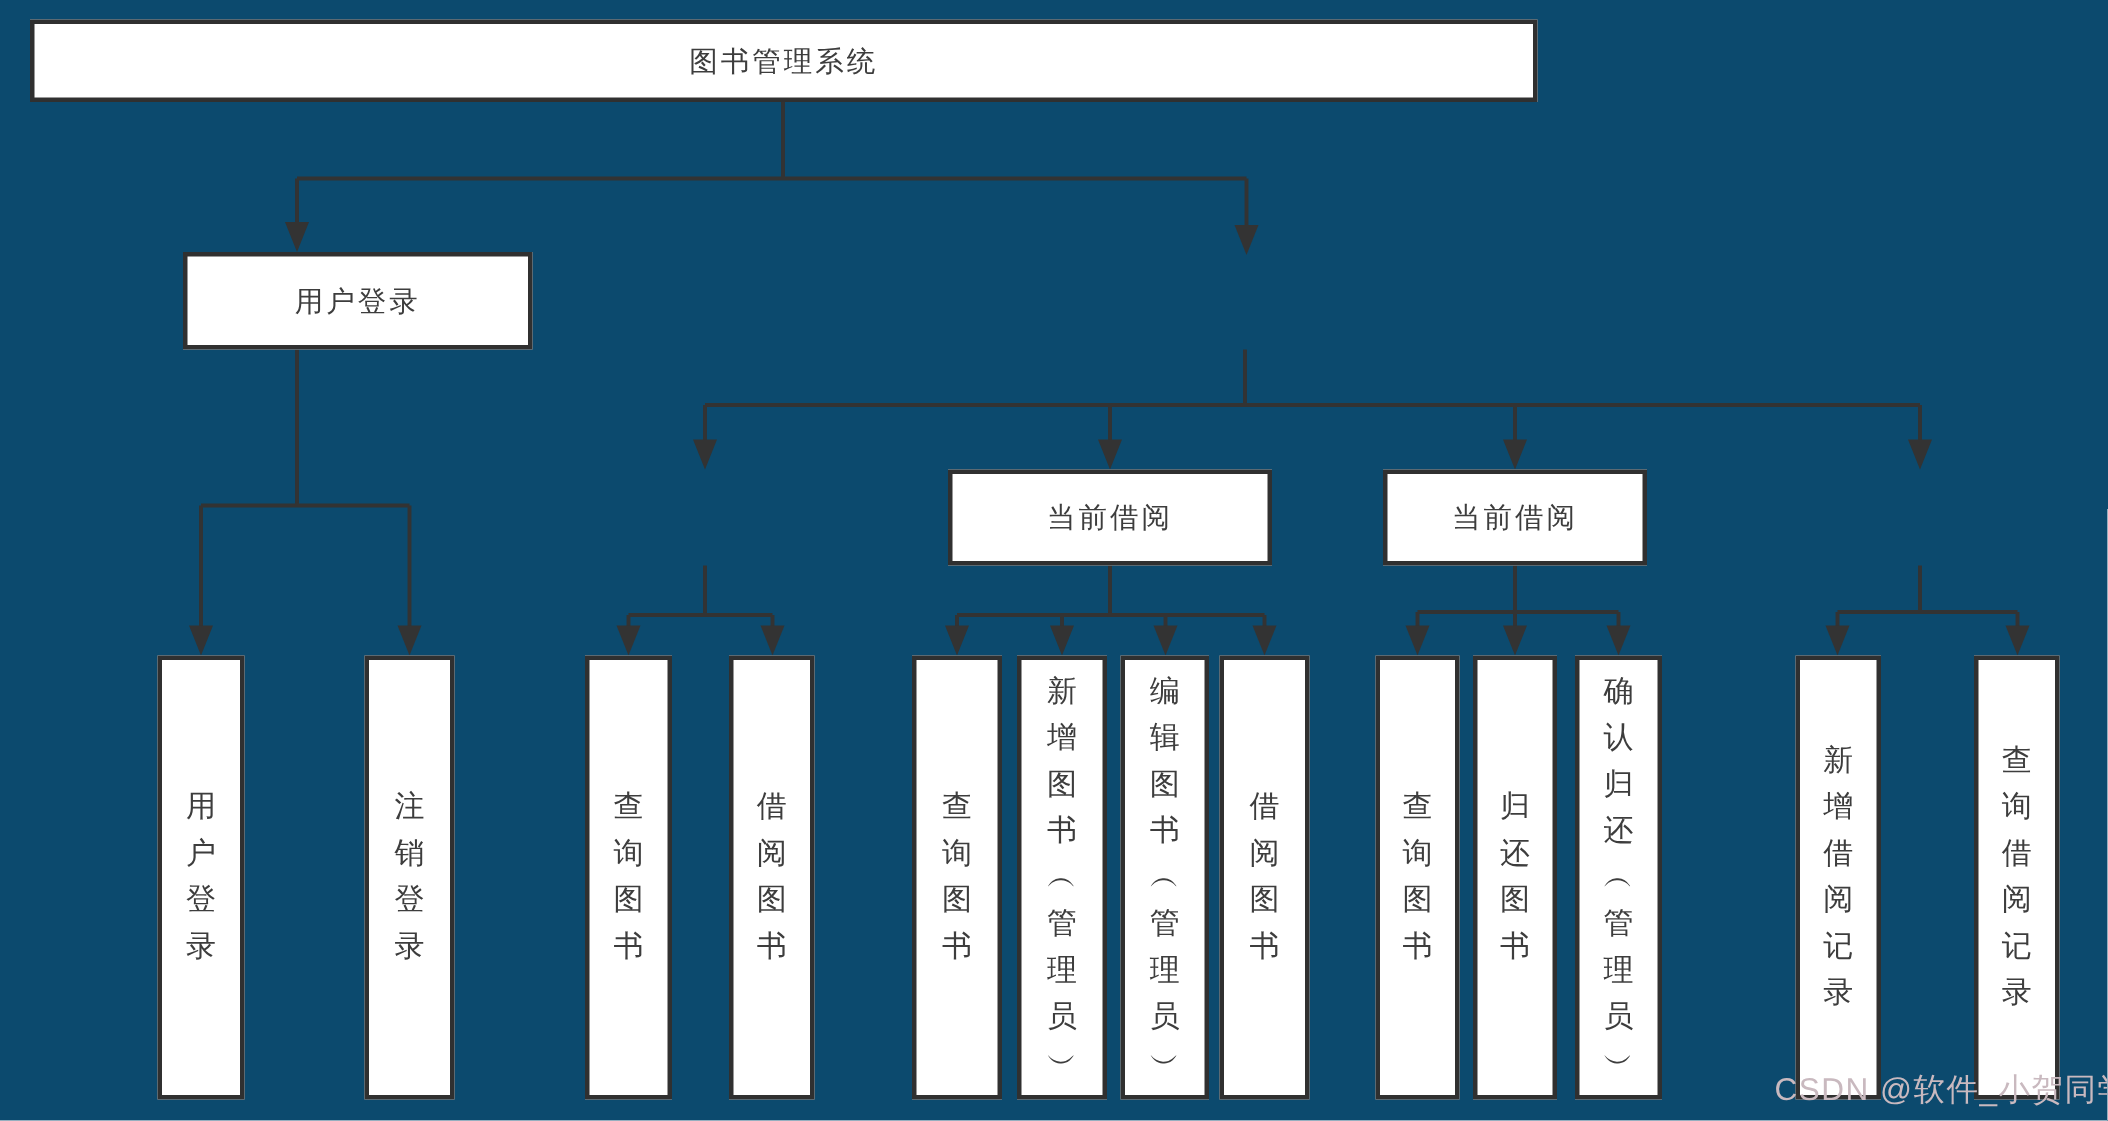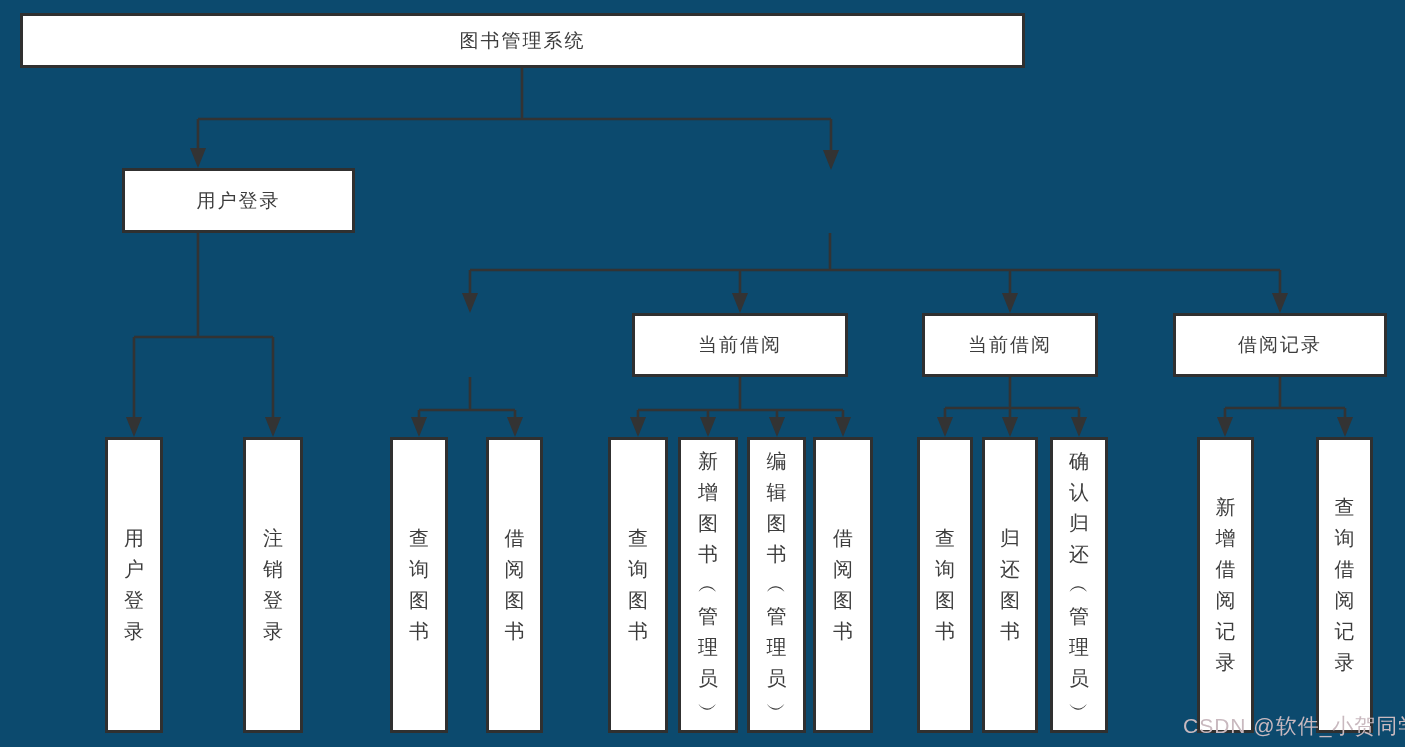--- a/index.html
+++ b/index.html
@@ -78,21 +78,20 @@
       <polygon class="ah" points="1337,417 1353,417 1345,437"></polygon>
     </g>
   </svg>
 
   <div class="box hbox" style="left:20px;top:13px;width:1005px;height:55px;">图书管理系统</div>
 
   <div class="box hbox" style="left:82px;top:168px;width:233px;height:65px;margin-left:40px;">用户登录</div>
 
   <div class="box hbox" style="left:632px;top:313px;width:216px;height:64px;">当前借阅</div>
   <div class="box hbox" style="left:922px;top:313px;width:176px;height:64px;">当前借阅</div>
-  <div class="box hbox" style="left:1173px;top:313px;width:214px;height:64px;">借阅记录</div>
 
   <div class="box vbox" style="left:105px;top:437px;width:58px;height:296px;">
       <div class="vchar">用</div>
       <div class="vchar">户</div>
       <div class="vchar">登</div>
       <div class="vchar">录</div>
     </div>
   <div class="box vbox" style="left:243px;top:437px;width:60px;height:296px;">
       <div class="vchar">注</div>
       <div class="vchar">销</div>

